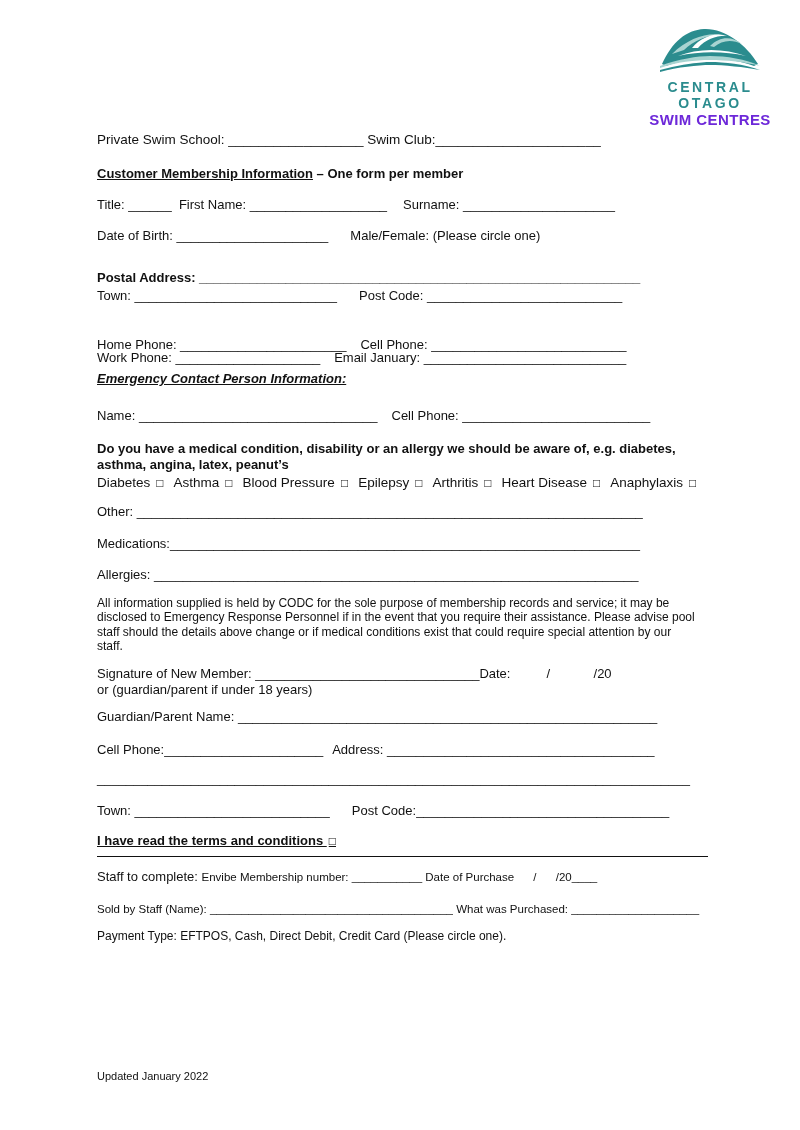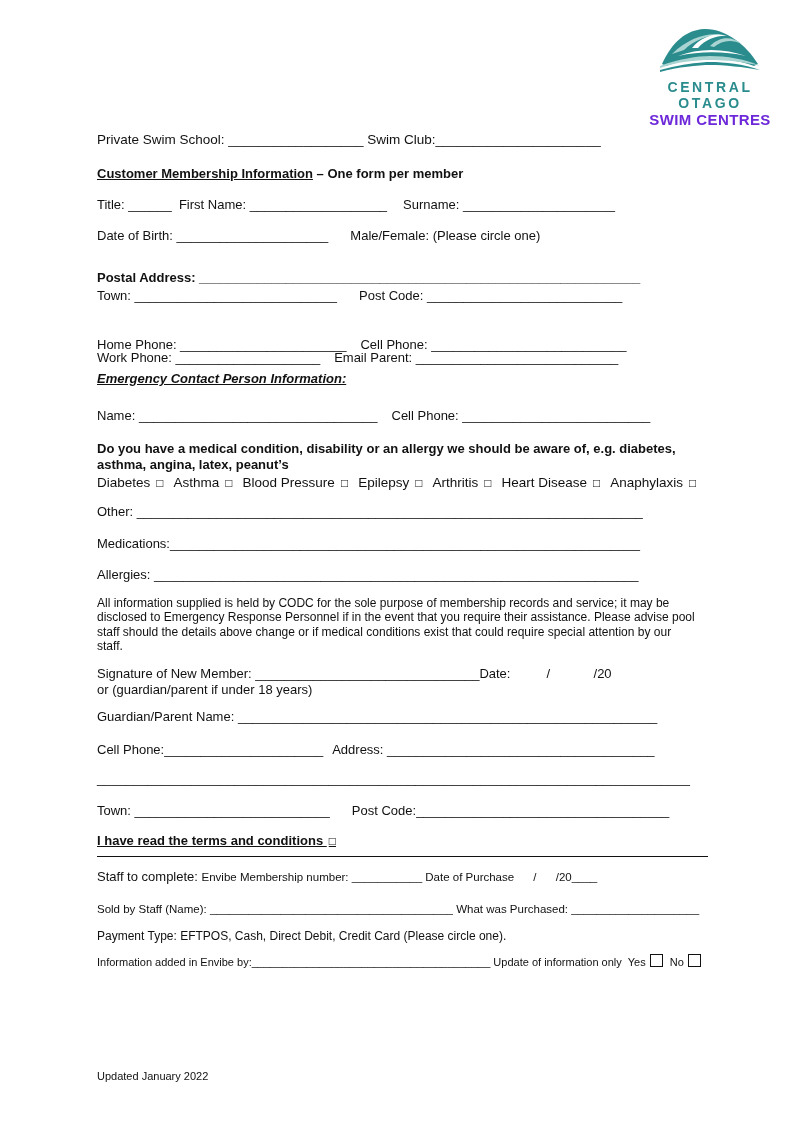--- a/index.html
+++ b/index.html
@@ -70,21 +70,21 @@
 
   <div class="row" style="top:288px;">
     <span data-bind="customer_section.town_label">Town: </span><span class="blank" data-bind="customer_section.town_blank">____________________________</span><span style="margin-left:22px;" data-bind="customer_section.postcode_label">Post Code: </span><span class="blank" data-bind="customer_section.postcode_blank">___________________________</span>
   </div>
 
   <div class="row" style="top:337px;">
     <span data-bind="customer_section.home_label">Home Phone: </span><span class="blank" data-bind="customer_section.home_blank">_______________________</span><span style="margin-left:14px;" data-bind="customer_section.cell_label">Cell Phone: </span><span class="blank" data-bind="customer_section.cell_blank">___________________________</span>
   </div>
 
   <div class="row" style="top:350px;">
-    <span data-bind="customer_section.work_label">Work Phone: </span><span class="blank" data-bind="customer_section.work_blank">____________________</span><span style="margin-left:14px;" data-bind="customer_section.email_label">Email Parent: </span><span class="blank" data-bind="customer_section.email_blank">____________________________</span>
+    <span data-bind="customer_section.work_label">Work Phone: </span><span class="blank" data-bind="customer_section.work_blank">____________________</span><span style="margin-left:14px;" data-bind="customer_section.email_label">Email January: </span><span class="blank" data-bind="customer_section.email_blank">____________________________</span>
   </div>
 
   <div class="row b u" style="top:371px;font-style:italic;" data-bind="emergency_section.heading">Emergency Contact Person Information:</div>
 
   <div class="row" style="top:408px;">
     <span data-bind="emergency_section.name_label">Name: </span><span class="blank" data-bind="emergency_section.name_blank">_________________________________</span><span style="margin-left:14px;" data-bind="emergency_section.cell_label">Cell Phone: </span><span class="blank" data-bind="emergency_section.cell_blank">__________________________</span>
   </div>
 
   <div class="row b wrap" style="top:441px;width:612px;" data-bind="medical.intro">Do you have a medical condition, disability or an allergy we should be aware of, e.g. diabetes, asthma, angina, latex, peanut’s</div>
 
@@ -135,19 +135,16 @@
   <div class="row" style="top:869px;">
     <span data-bind="staff_section.label">Staff to complete: </span><span class="small" data-bind="staff_section.envibe_line">Envibe Membership number: ___________ Date of Purchase      /      /20____</span>
   </div>
 
   <div class="row small" style="top:901px;">
     <span data-bind="staff_section.sold_label">Sold by Staff (Name): </span><span class="blank" data-bind="staff_section.sold_blank">______________________________________</span><span data-bind="staff_section.purchased_label"> What was Purchased: </span><span class="blank" data-bind="staff_section.purchased_blank">____________________</span>
   </div>
 
   <div class="row" style="top:928px;font-size:12px;" data-bind="staff_section.payment_line">Payment Type: EFTPOS, Cash, Direct Debit, Credit Card (Please circle one).</div>
 
-  <div class="row tiny" style="top:954px;">
-    <span data-bind="staff_section.envibe_by_label">Information added in Envibe by:</span><span class="blank" data-bind="staff_section.envibe_by_blank">_______________________________________</span><span data-bind="staff_section.update_label"> Update of information only  Yes</span><span class="box"></span><span data-bind="staff_section.no_label"> No</span><span class="box"></span>
-  </div>
 
   <div class="row" style="top:1068px;font-size:11px;" data-bind="footer">Updated January 2022</div>
 
 </div>
 
 </body></html>

